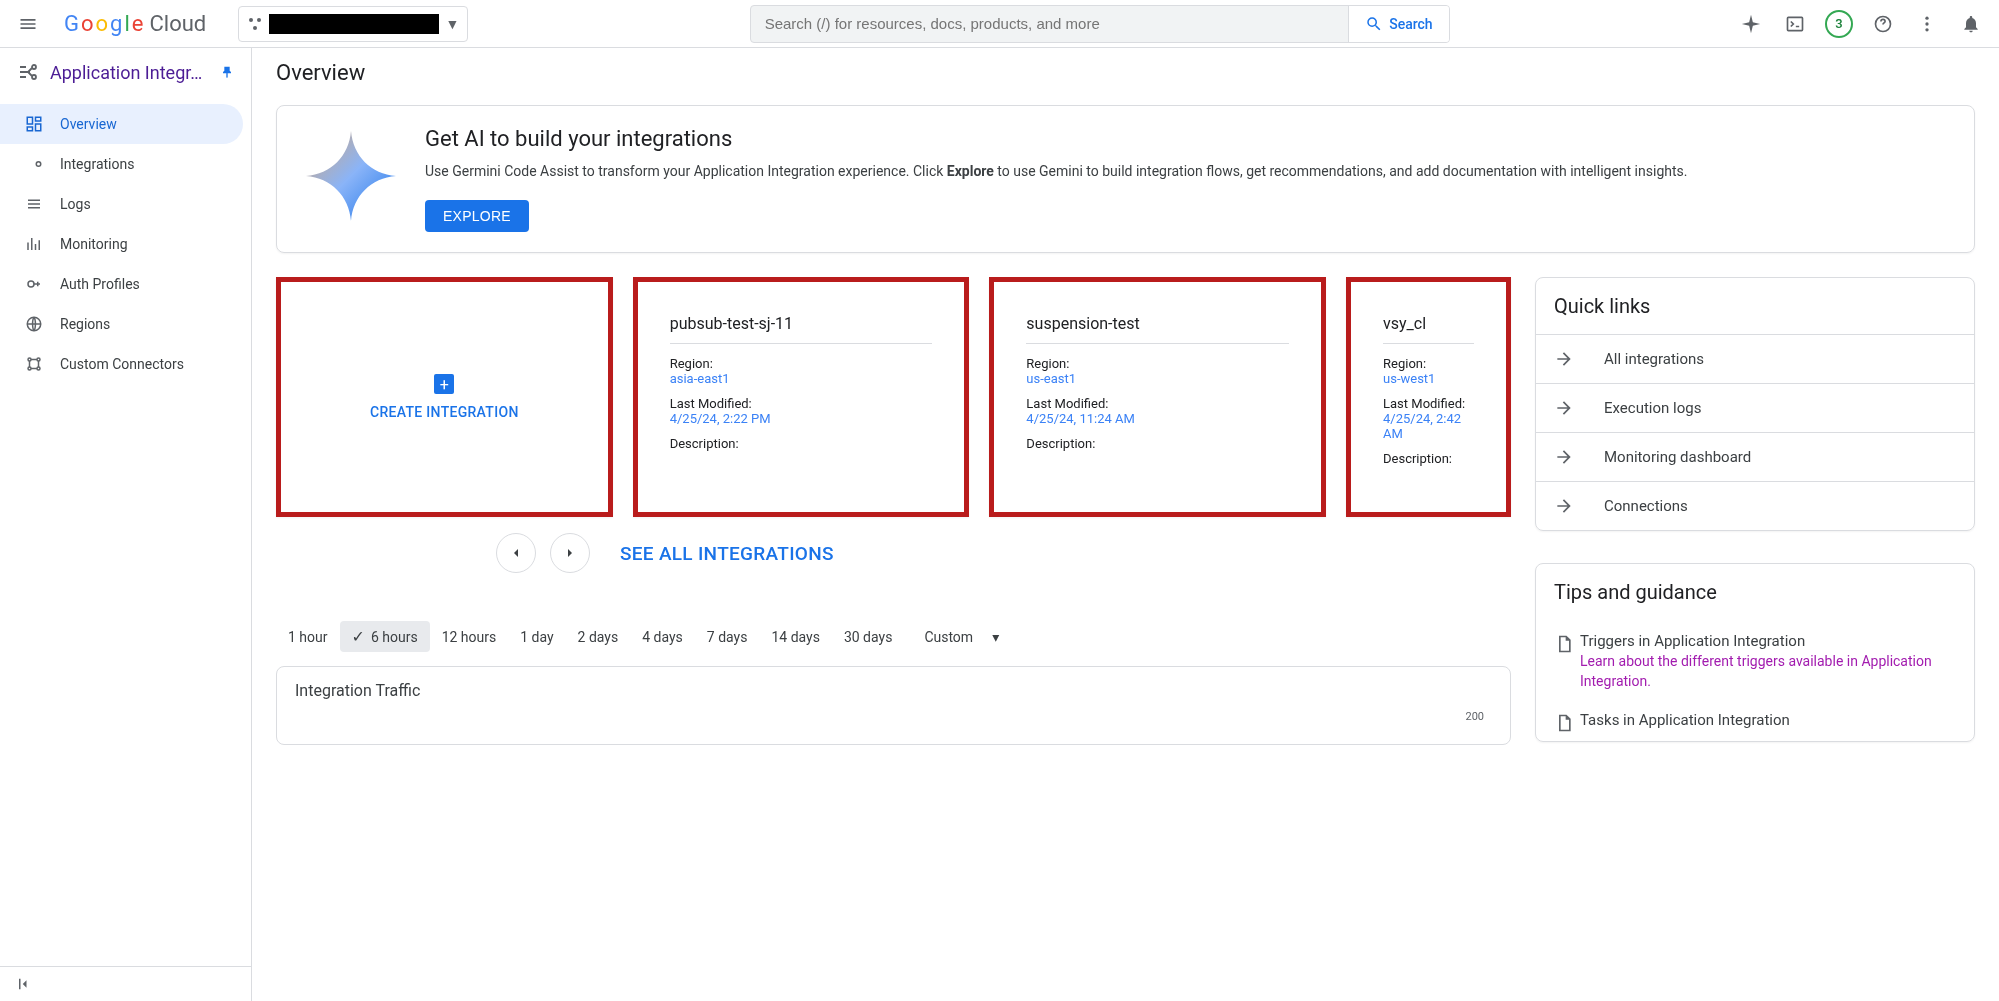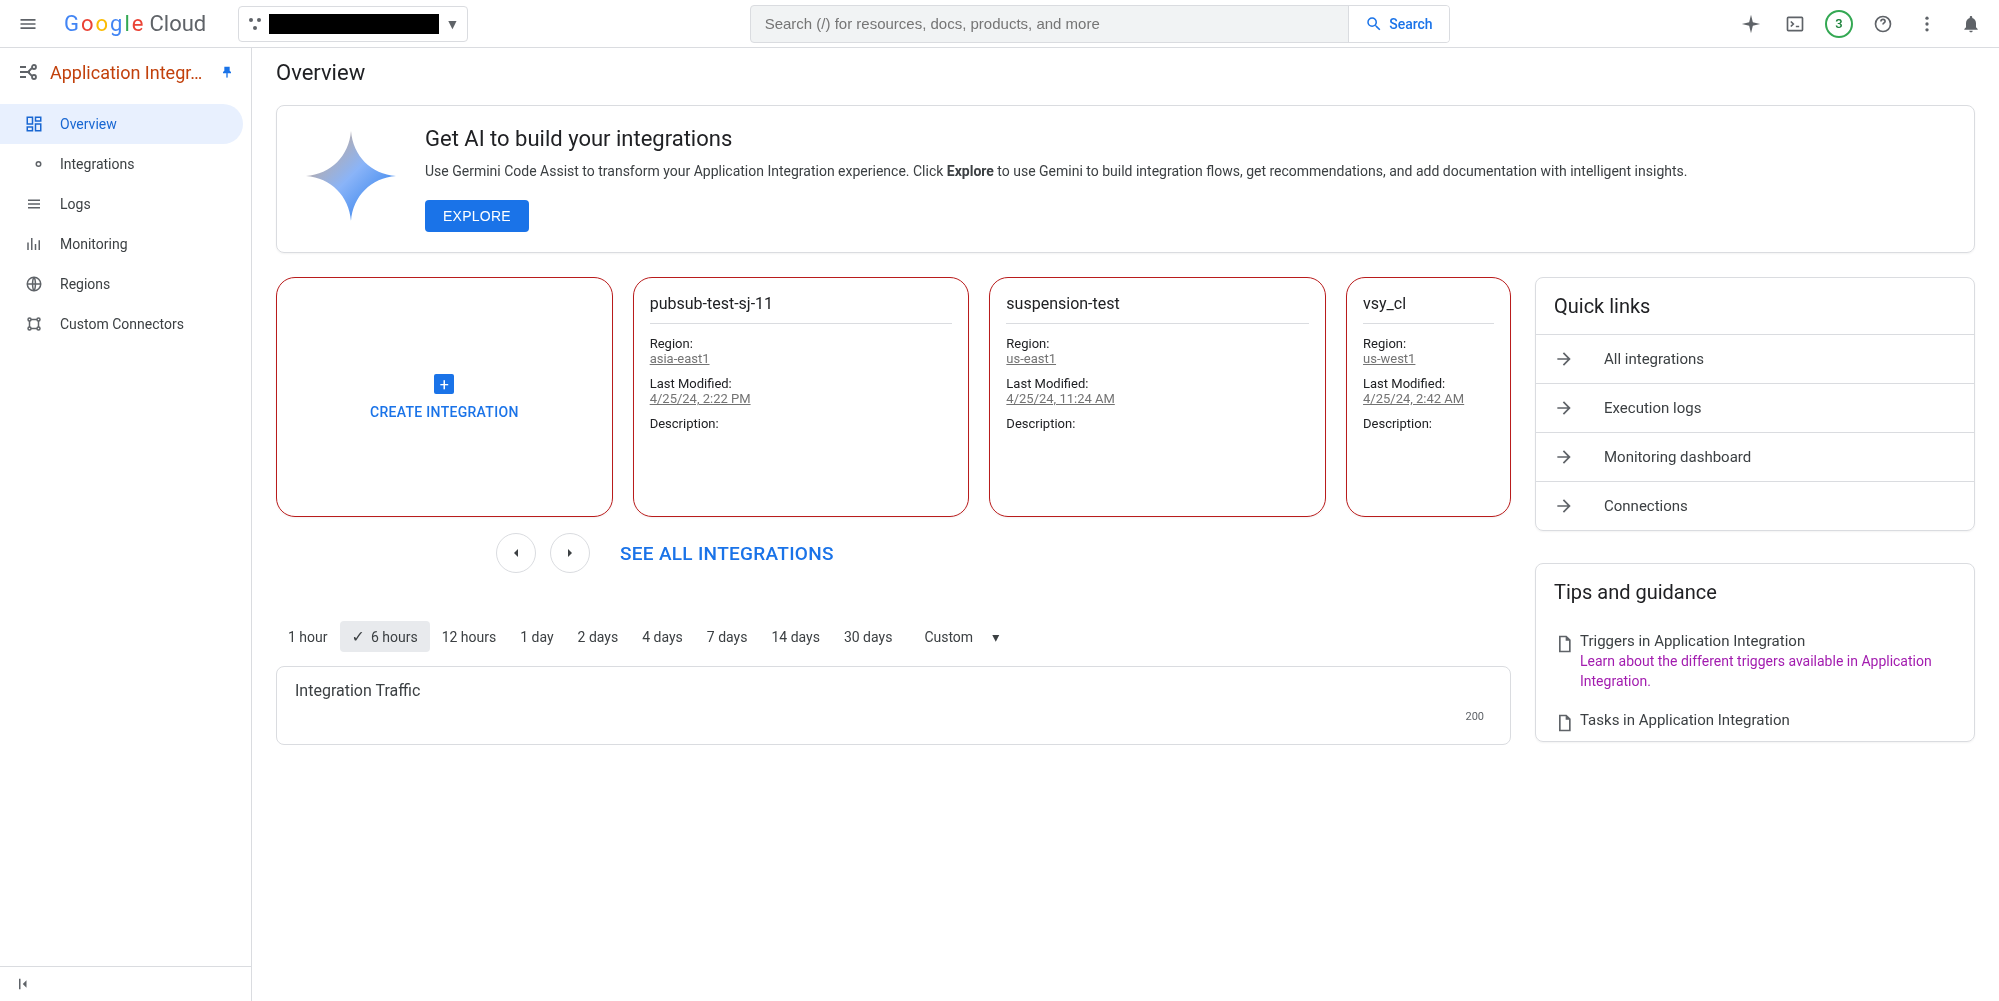--- a/index.html
+++ b/index.html
@@ -20,21 +20,21 @@
 .search-btn { display: flex; align-items: center; gap: 6px; padding: 0 16px; height: 100%; border-left: 1px solid #dadce0; background: #fff; color: #1a73e8; font-weight: 500; cursor: pointer; }
 .top-icons { display: flex; align-items: center; gap: 4px; padding-right: 0px; }
 .top-icon { width: 40px; height: 40px; display: flex; align-items: center; justify-content: center; cursor: pointer; border-radius: 50%; color: #5f6368; }
 .trial-badge { width: 28px; height: 28px; border: 2px solid #34a853; border-radius: 50%; display: flex; align-items: center; justify-content: center; color: #188038; font-size: 13px; font-weight: 500; }
 
 
 .main { display: flex; height: calc(100vh - 48px); }
 .sidebar { width: 252px; border-right: 1px solid #dadce0; display: flex; flex-direction: column; flex-shrink: 0; }
 .sidebar-header { display: flex; align-items: center; padding: 12px 16px; gap: 10px; height: 48px; }
 .service-icon { width: 24px; height: 24px; display: flex; align-items: center; justify-content: center; color: #5f6368; }
-.sidebar-header .title { font-size: 18px; color: #c2410c; flex: 1; white-space: nowrap; overflow: hidden; text-overflow: ellipsis; }
+.sidebar-header .title { font-size: 18px; color: #4c1d95; flex: 1; white-space: nowrap; overflow: hidden; text-overflow: ellipsis; }
 .pin-icon { color: #1a73e8; cursor: pointer; }
 .nav { padding-top: 8px; flex: 1; }
 .nav-item { display: flex; align-items: center; gap: 16px; padding: 0 24px; height: 40px; cursor: pointer; color: #5f6368; font-size: 14px; border-top-right-radius: 20px; border-bottom-right-radius: 20px; margin-right: 8px; }
 .nav-item .nav-icon { width: 20px; display: flex; justify-content: center; }
 .nav-item.active { background: #e8f0fe; color: #1967d2; }
 .nav-item.active .nav-icon { color: #1967d2; }
 .nav-item .label { color: #3c4043; }
 .nav-item.active .label { color: #1967d2; }
 .collapse { padding: 8px 16px; border-top: 1px solid #dadce0; }
 .collapse-btn { cursor: pointer; color: #5f6368; }
@@ -52,27 +52,27 @@
 .promo-text { font-size: 14px; color: #3c4043; line-height: 1.5; margin-bottom: 18px; }
 .explore-btn { background: #1a73e8; color: #fff; border: none; padding: 8px 18px; border-radius: 4px; font-size: 14px; font-weight: 500; cursor: pointer; letter-spacing: .25px; }
 
 
 .two-col { display: flex; gap: 24px; margin-top: 24px; align-items: flex-start; }
 .left-col { flex: 1; min-width: 0; }
 .right-col { width: 440px; flex-shrink: 0; }
 
 
 .cards { display: flex; gap: 20px; }
-.card { flex: 1; border: 1px solid #b91c1c; border-radius: 19px; padding: 16px; min-height: 240px; box-shadow: 0 1px 2px rgba(0,0,0,.05); }
+.card { flex: 1; border: 5px solid #b91c1c; border-radius: 0; padding: 32px; min-height: 240px; box-shadow: 0 1px 2px rgba(0,0,0,.05); }
 .card.create { display: flex; flex-direction: column; align-items: center; justify-content: center; cursor: pointer; color: #1a73e8; }
 .card.create .plus-box { width: 20px; height: 20px; background: #1a73e8; color: #fff; display: flex; align-items: center; justify-content: center; border-radius: 2px; font-size: 16px; margin-bottom: 10px; }
 .card.create .create-label { font-weight: 500; letter-spacing: .3px; font-size: 14px; }
 .card-title { font-size: 16px; color: #202124; padding-bottom: 10px; border-bottom: 1px solid #dadce0; margin-bottom: 12px; }
 .card-field-label { font-size: 13px; color: #202124; margin-top: 6px; }
-.card-field-value { font-size: 13px; color: #737373; text-decoration: underline; }
+.card-field-value { font-size: 13px; color: #3b82f6; }
 .card-block { margin-bottom: 10px; }
 
 
 .carousel { display: flex; align-items: center; gap: 14px; margin-top: 16px; padding-left: 220px; }
 .nav-circle { width: 40px; height: 40px; border: 1px solid #dadce0; border-radius: 50%; display: flex; align-items: center; justify-content: center; cursor: pointer; color: #3c4043; }
 .see-all { color: #1a73e8; font-weight: 500; letter-spacing: .3px; cursor: pointer; margin-left: 16px; font-size: 19px; }
 
 
 .time-range { display: flex; align-items: center; gap: 0; margin-top: 48px; flex-wrap: wrap; }
 .time-btn { padding: 6px 12px; cursor: pointer; font-size: 14px; color: #3c4043; border-radius: 4px; display: flex; align-items: center; gap: 6px; }
@@ -221,20 +221,29 @@
           </span>
         <span class="label">Logs</span>
       </div>
       <div class="nav-item">
         <span class="nav-icon">
             <svg width="18" height="18" viewBox="0 0 24 24" fill="none" stroke="#5f6368" stroke-width="2">
               <path d="M4 20V10M9 20V4M14 20v-8M19 20V7"></path>
             </svg>
           </span>
         <span class="label">Monitoring</span>
+      </div>
+      <div class="nav-item">
+        <span class="nav-icon">
+            <svg width="18" height="18" viewBox="0 0 24 24" fill="#5f6368">
+              <circle cx="8" cy="12" r="4" fill="none" stroke="#5f6368" stroke-width="2"></circle>
+              <path d="M12 12h8m-3-3v6" stroke="#5f6368" stroke-width="2"></path>
+            </svg>
+          </span>
+        <span class="label">Auth Profiles</span>
       </div>
       <div class="nav-item">
         <span class="nav-icon">
             <svg width="18" height="18" viewBox="0 0 24 24" fill="none" stroke="#5f6368" stroke-width="2">
               <circle cx="12" cy="12" r="9"></circle>
               <path d="M3 12h18M12 3c2.5 3 2.5 15 0 18M12 3c-2.5 3-2.5 15 0 18"></path>
             </svg>
           </span>
         <span class="label">Regions</span>
       </div>

